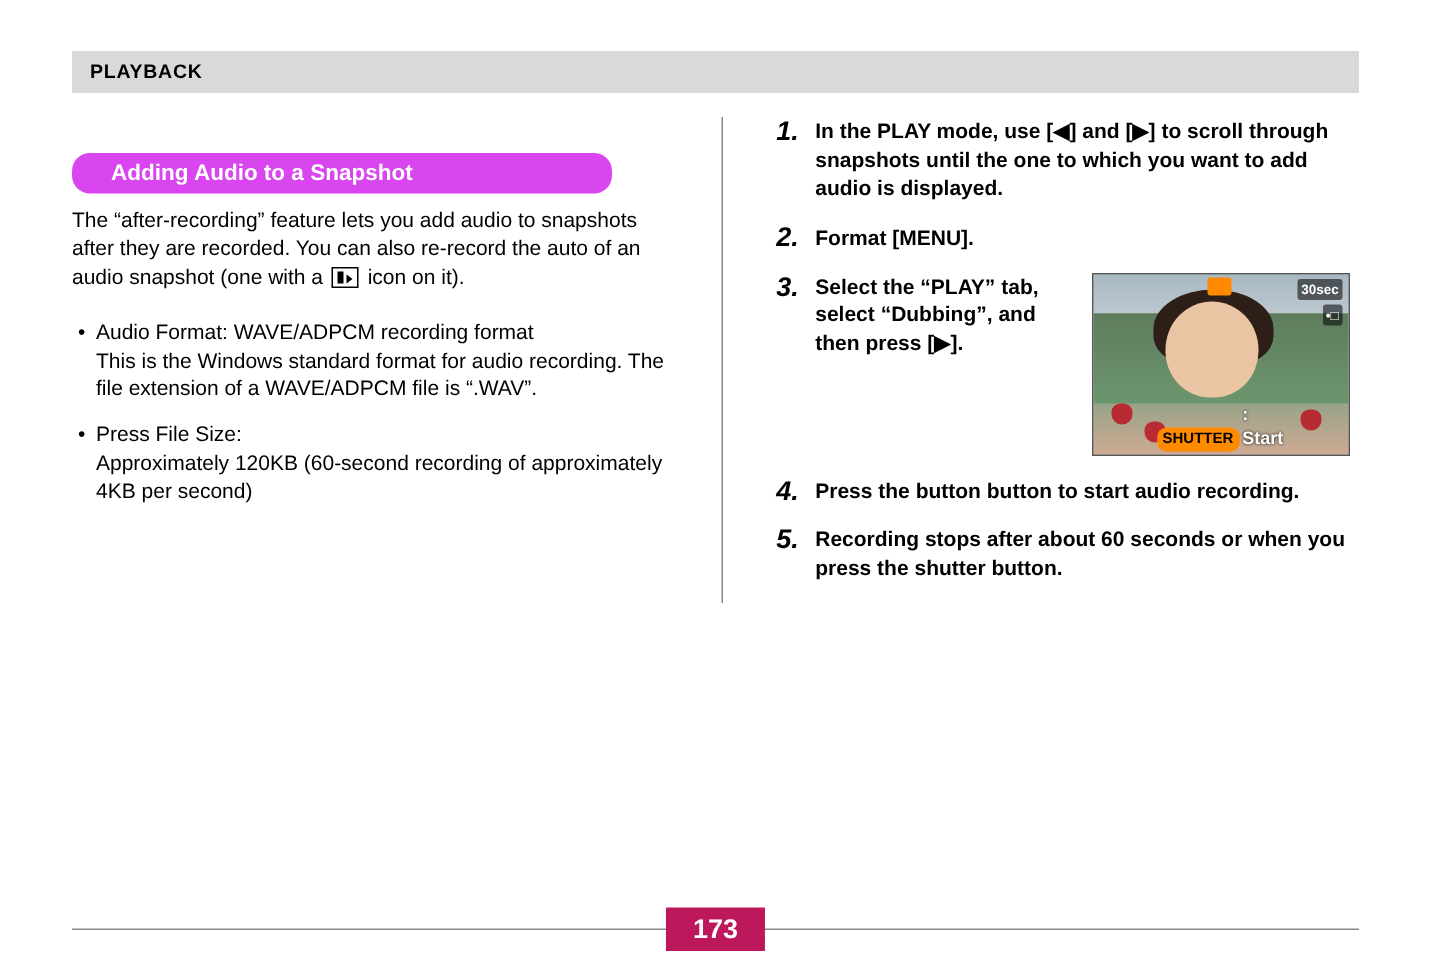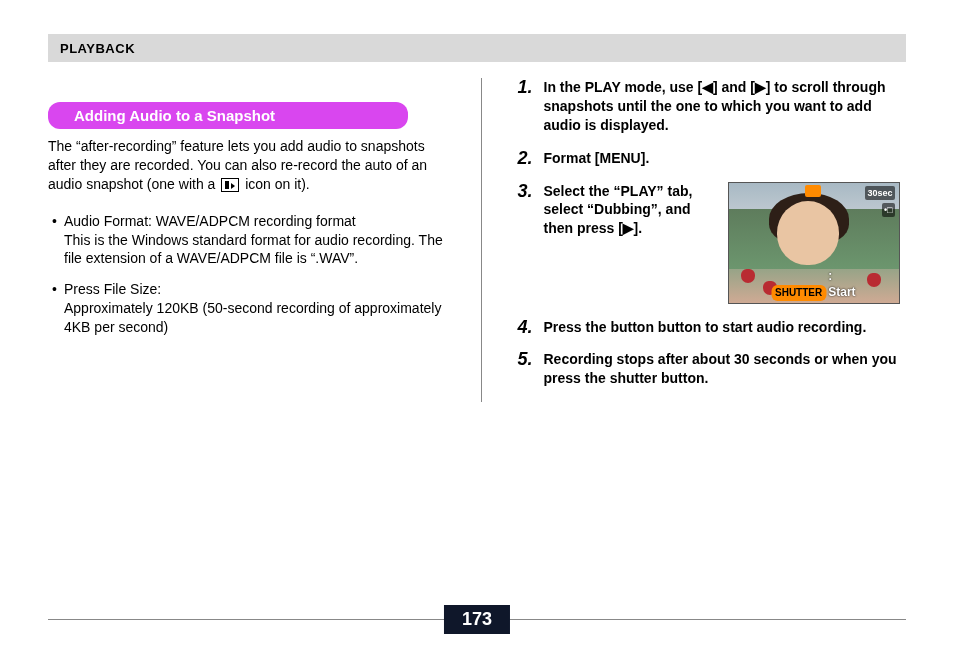--- a/index.html
+++ b/index.html
@@ -246,21 +246,21 @@
   .footer-line {
     border-top: 1px solid #888;
     position: relative;
     height: 0;
   }
   .page-number {
     position: absolute;
     left: 50%;
     top: -15px;
     transform: translateX(-50%);
-    background: #0f172a;
+    background: #be185d;
     color: #fff;
     font-weight: bold;
     font-size: 18px;
     padding: 4px 18px;
   }
 </style>
 </head>
 <body>
 
 <div class="page">
@@ -279,21 +279,21 @@
         <span class="inline-icon"></span>
         <span> icon on it).</span>
       </div>
 
       <div class="bullet">
         <span class="title-line">Audio Format: WAVE/ADPCM recording format</span>
         <span class="sub">This is the Windows standard format for audio recording. The file extension of a WAVE/ADPCM file is “.WAV”.</span>
       </div>
       <div class="bullet">
         <span class="title-line">Press File Size:</span>
-        <span class="sub">Approximately 120KB (50-second recording of approximately 4KB per second)</span>
+        <span class="sub">Approximately 120KB (60-second recording of approximately 4KB per second)</span>
       </div>
     </div>
 
     <div class="col col-right">
       <div class="steps">
 
         <div class="step">
           <div class="step-num">1.</div>
           <div class="step-body">In the PLAY mode, use [◀] and [▶] to scroll through snapshots until the one to which you want to add audio is displayed.</div>
         </div>
@@ -326,21 +326,21 @@
           </div>
         </div>
 
         <div class="step">
           <div class="step-num">4.</div>
           <div class="step-body">Press the button button to start audio recording.</div>
         </div>
 
         <div class="step">
           <div class="step-num">5.</div>
-          <div class="step-body">Recording stops after about 30 seconds or when you press the shutter button.</div>
+          <div class="step-body">Recording stops after about 60 seconds or when you press the shutter button.</div>
         </div>
 
       </div>
     </div>
   </div>
 
   <div class="footer">
     <div class="footer-line">
       <div class="page-number">173</div>
     </div>

